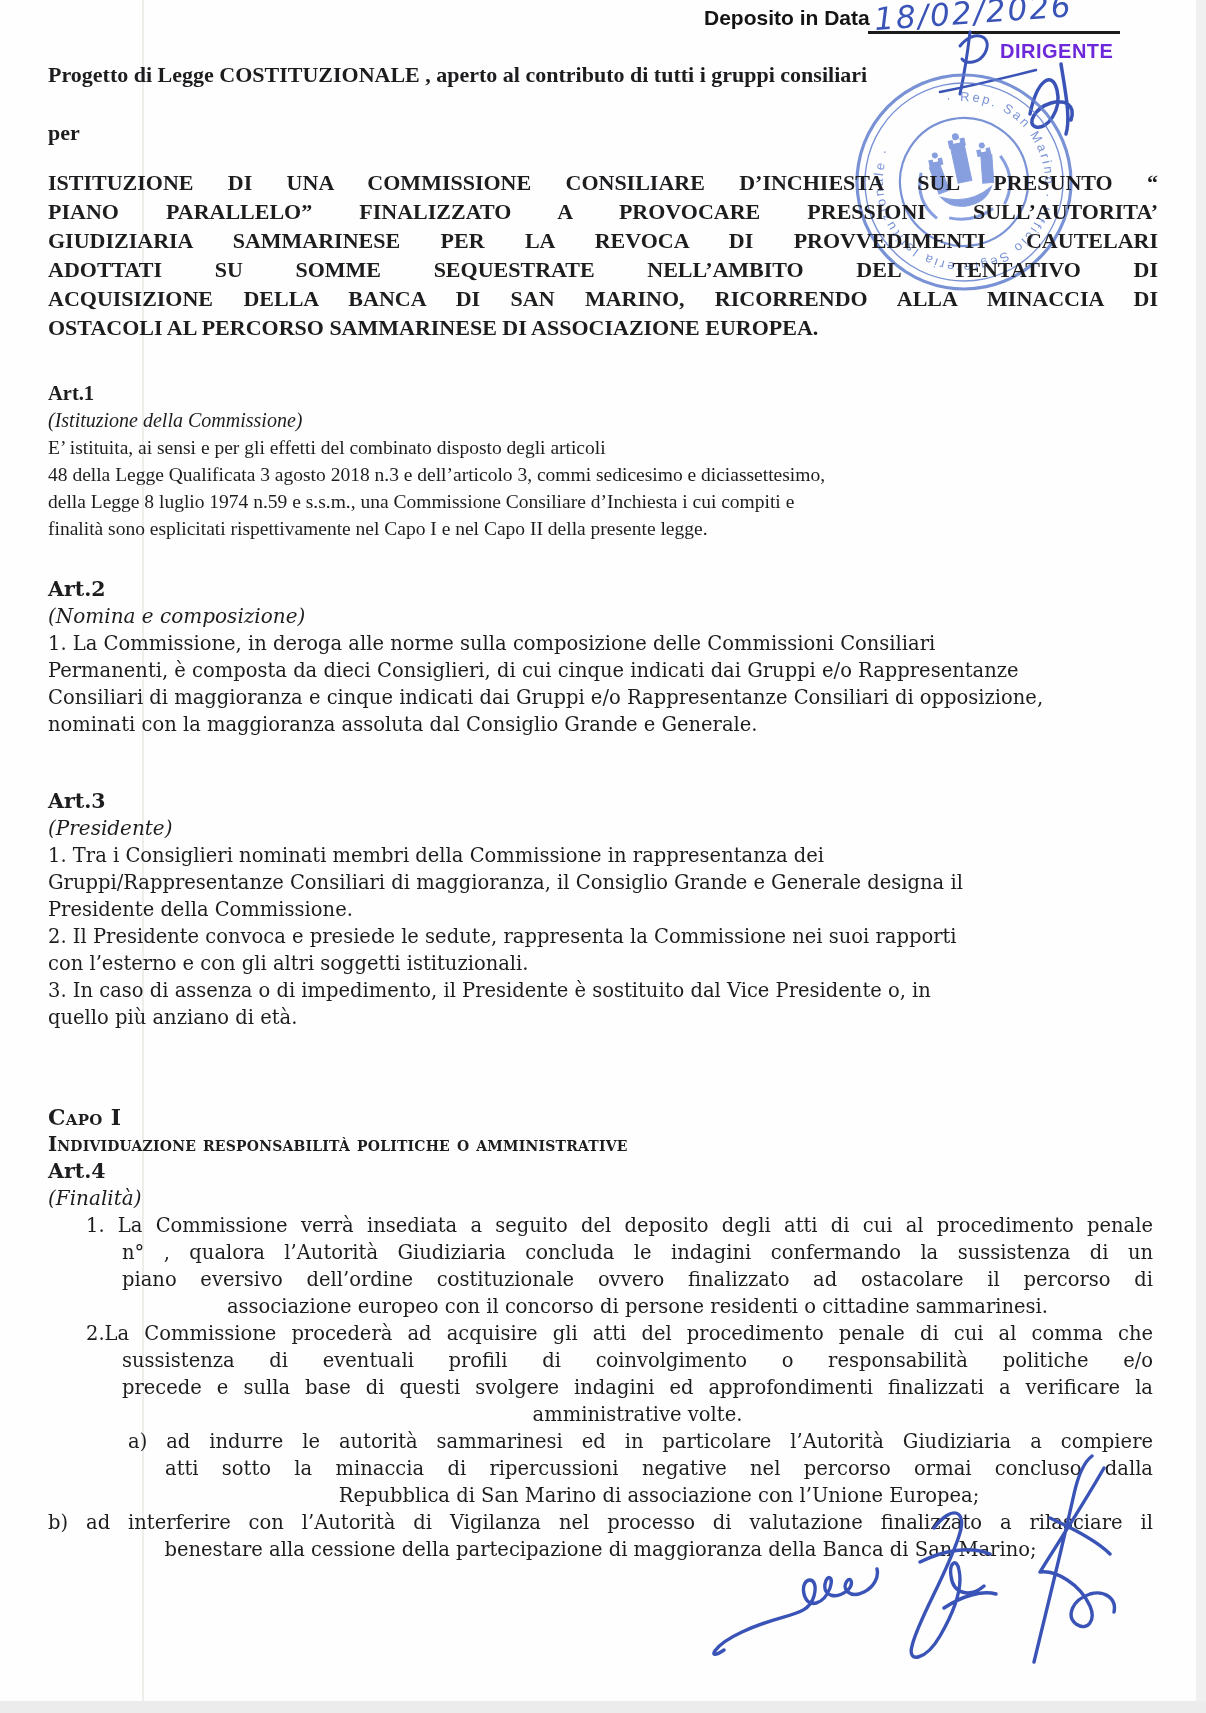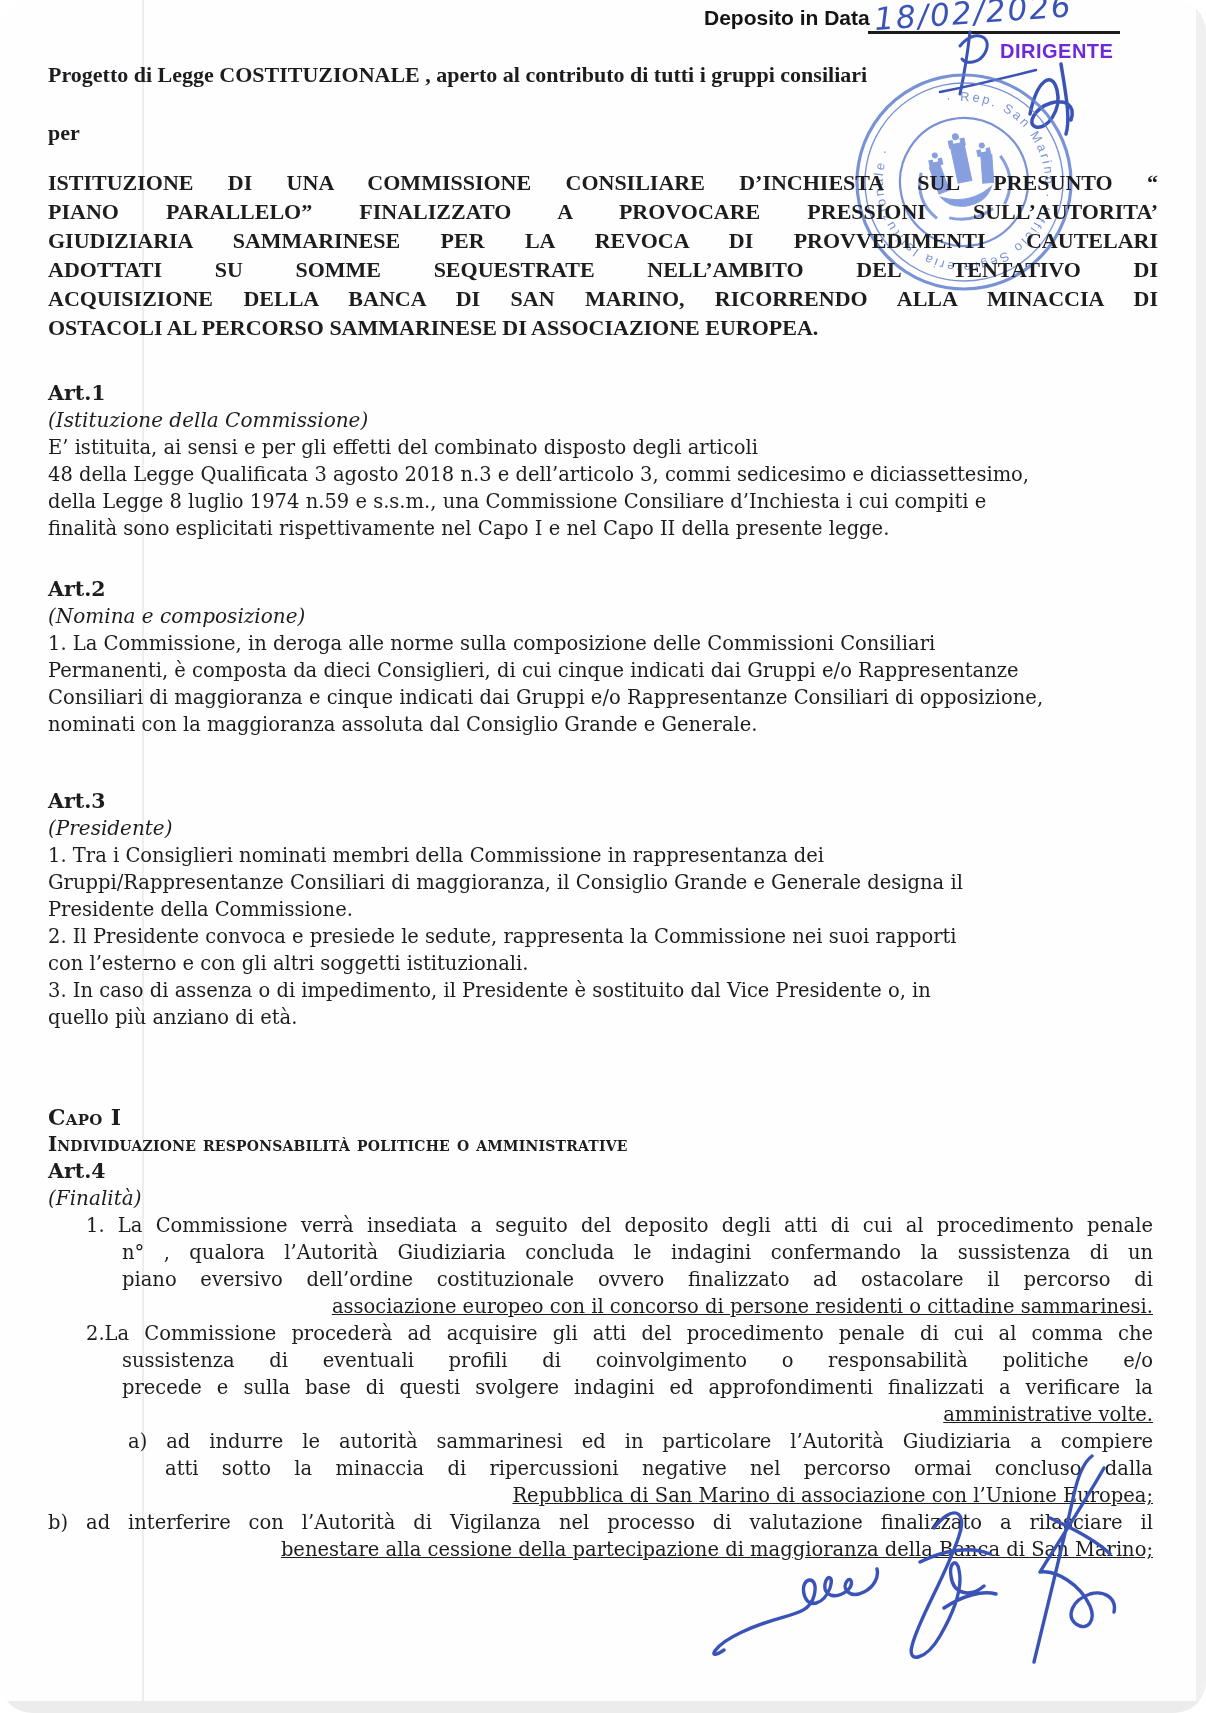--- a/index.html
+++ b/index.html
@@ -1,17 +1,17 @@
 <!DOCTYPE html>
 <html><head>
 <meta charset="utf-8">
 <style>
   html,body{margin:0;padding:0;background:#ffffff;}
   .page{position:relative;width:1206px;height:1713px;background:#fefefe;overflow:hidden;
-        font-family:"DejaVu Serif",serif;color:#1d1d20;border-radius:32px;}
+        font-family:"DejaVu Serif",serif;color:#1d1d20;}
   .fold{position:absolute;left:142px;top:0;width:2px;height:100%;background:rgba(205,198,186,0.30);}
   .edge-right{position:absolute;right:0;top:0;width:10px;height:100%;background:#f0f0f0;}
   .edge-bottom{position:absolute;left:0;bottom:0;width:100%;height:12px;background:#ececec;}
 
   .abs{position:absolute;}
   .hdr-label{left:704px;top:6px;font-family:"Liberation Sans",sans-serif;font-weight:700;
              font-size:21px;color:#141414;}
   .hdr-date{left:874px;top:-8px;width:260px;font-family:"DejaVu Sans",sans-serif;font-style:italic;
             font-size:31px;letter-spacing:2px;color:#3a53b6;transform:rotate(-4deg);}
   .hdr-line{left:868px;top:31px;width:252px;height:2.5px;background:#1c1c1c;}
@@ -22,26 +22,26 @@
   .intro2{left:48px;top:120px;font-family:"Liberation Serif",serif;font-weight:700;font-size:22px;}
 
   .bigtitle{left:48px;top:168px;width:1110px;font-family:"Liberation Serif",serif;
             font-weight:700;font-size:22px;line-height:29px;}
   .bigtitle .j{text-align:justify;text-align-last:justify;}
   .bigtitle .l{text-align:left;}
 
   .art{left:48px;width:1105px;font-size:19.5px;line-height:27px;}
   .art-h{font-weight:700;font-size:20.5px;}
   .art-sub{font-style:italic;font-size:20px;}
-  #art1{top:380px;} #art2{top:576px;} #art3{top:788px;} #capo{top:1104px;}
+  #art1{top:380px;font-family:Liberation Serif, serif;} #art2{top:576px;} #art3{top:788px;} #capo{top:1104px;}
   .capo-h{font-weight:700;font-variant:small-caps;font-size:22px;letter-spacing:.3px;}
   .capo-sub{font-weight:700;font-variant:small-caps;font-size:19.5px;letter-spacing:.2px;}
 
   .a4 .j{text-align:justify;text-align-last:justify;}
-  .a4 .l{text-align:right;text-decoration:underline;}
+  .a4 .l{text-align:center;}
   .m1f{margin-left:38px;}  
   .m1c{margin-left:74px;}  
   .maf{margin-left:80px;}  
   .mac{margin-left:117px;} 
   .m0{margin-left:0;}
 
   .ink{stroke:#3a53b6;fill:none;stroke-linecap:round;stroke-linejoin:round;}
 </style>
 </head>
 <body>

